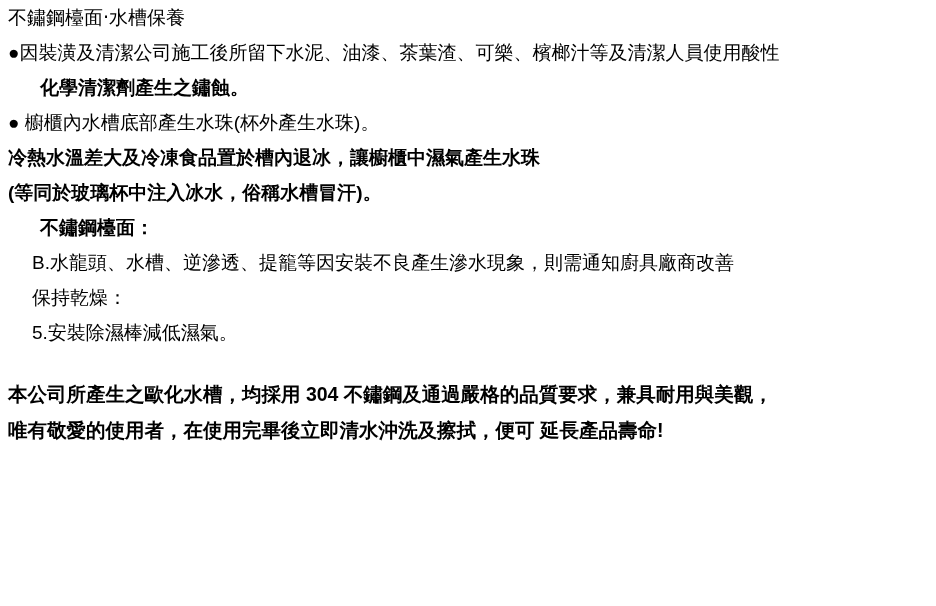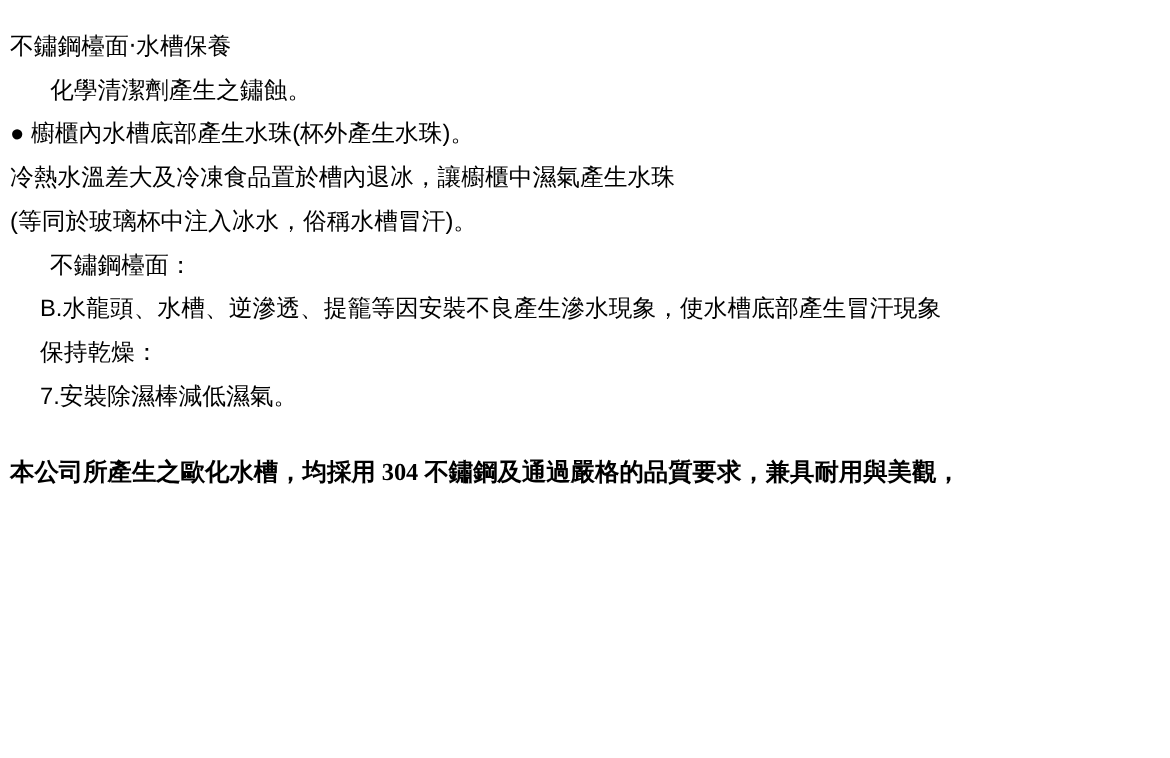--- a/index.html
+++ b/index.html
@@ -21,60 +21,63 @@
     padding: 0;
     box-sizing: border-box;
   }
   .line {
     font-size: 19px;
     line-height: 35px;
     white-space: pre;
     letter-spacing: 0px;
   }
   .title-line {
-    margin-top: 20px;
+    margin-top: 0;
     margin-left: 8px;
   }
   .bullet-line {
     margin-left: 8px;
   }
   .indent-1 {
     margin-left: 40px;
+    font-weight: bold;
   }
   .indent-2 {
     margin-left: 32px;
   }
   .plain-line {
     margin-left: 8px;
+    font-weight: bold;
   }
   .gap {
     height: 26px;
   }
   .footer-line {
     font-size: 19.5px;
     font-weight: bold;
     line-height: 36px;
     white-space: pre;
     margin-left: 8px;
-    font-family: Liberation Serif, serif;
   }
 </style>
 </head>
 <body>
 
 <div class="page">
 
   <div class="line title-line">不鏽鋼檯面‧水槽保養</div>
 
+  <div class="line bullet-line">●因裝潢及清潔公司施工後所留下水泥、油漆、茶葉渣、可樂、檳榔汁等及清潔人員使用酸性</div>
   <div class="line indent-1">化學清潔劑產生之鏽蝕。</div>
   <div class="line bullet-line">● 櫥櫃內水槽底部產生水珠(杯外產生水珠)。</div>
   <div class="line plain-line">冷熱水溫差大及冷凍食品置於槽內退冰，讓櫥櫃中濕氣產生水珠</div>
   <div class="line plain-line">(等同於玻璃杯中注入冰水，俗稱水槽冒汗)。</div>
   <div class="line indent-1">不鏽鋼檯面：</div>
-  <div class="line indent-2">B.水龍頭、水槽、逆滲透、提籠等因安裝不良產生滲水現象，使水槽底部產生冒汗現象</div>
+  <div class="line indent-2">B.水龍頭、水槽、逆滲透、提籠等因安裝不良產生滲水現象，則需通知廚具廠商改善</div>
   <div class="line indent-2">保持乾燥：</div>
-  <div class="line indent-2">7.安裝除濕棒減低濕氣。</div>
+  <div class="line indent-2">5.安裝除濕棒減低濕氣。</div>
 
   <div class="gap"></div>
 
   <div class="footer-line">本公司所產生之歐化水槽，均採用 304 不鏽鋼及通過嚴格的品質要求，兼具耐用與美觀，</div>
+  <div class="footer-line">唯有敬愛的使用者，在使用完畢後立即清水沖洗及擦拭，便可 延長產品壽命!</div>
 
 </div>
 
 </body></html>

